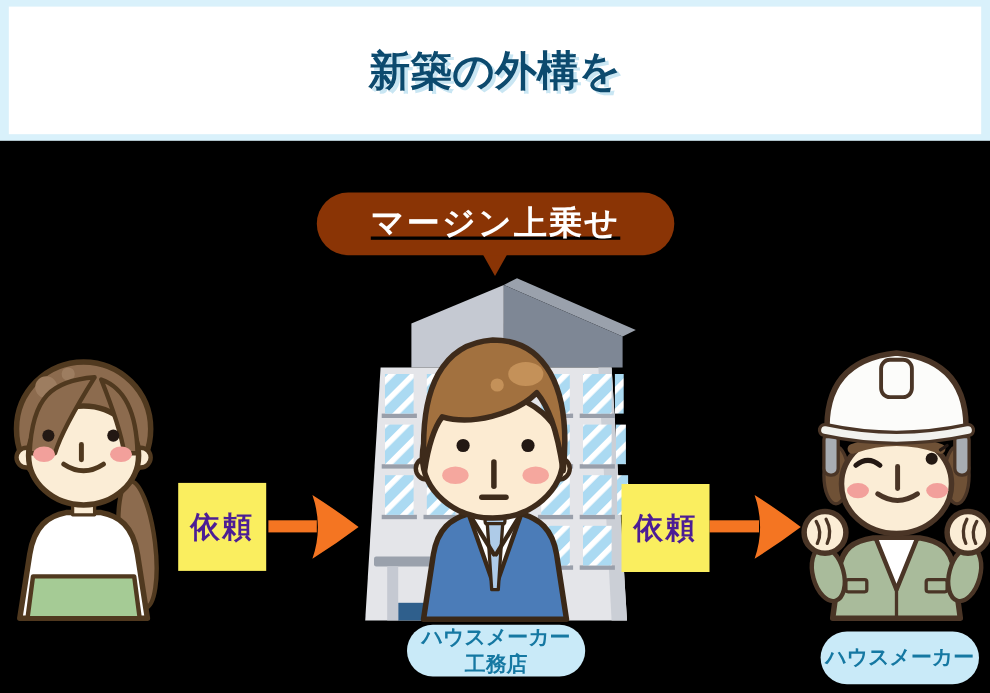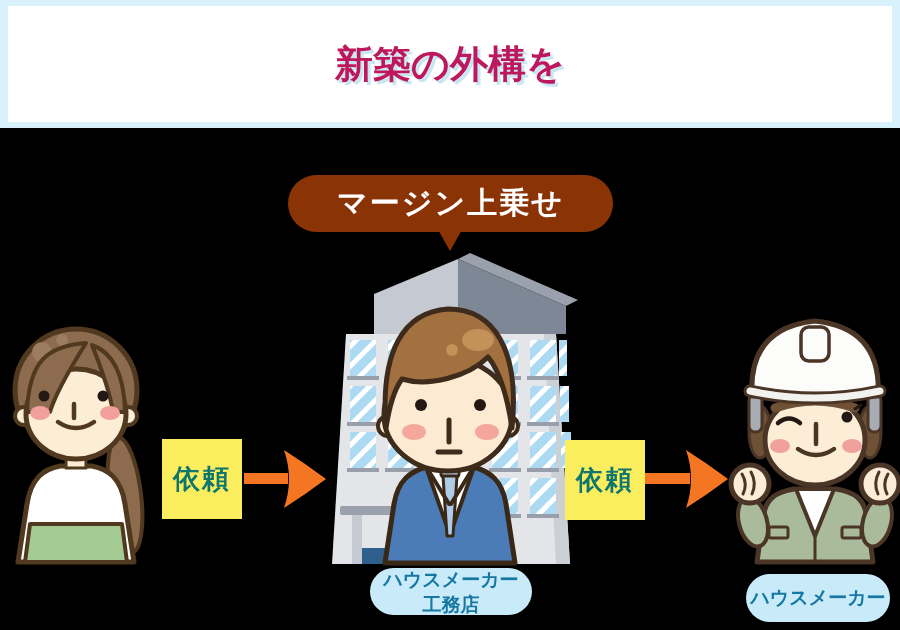--- a/index.html
+++ b/index.html
@@ -7,38 +7,38 @@
     position:relative;width:900px;height:630px;background:#000;overflow:hidden;
     font-family:"DejaVu Sans","Liberation Sans",sans-serif;
   }
   
   .header-band{position:absolute;top:0;left:0;width:900px;height:128px;background:#D9F1FB;}
   .header-card{
     position:absolute;top:6px;left:8px;right:8px;bottom:6px;background:#FFFFFF;
     display:flex;flex-direction:column;justify-content:center;align-items:center;
   }
   .title-line{
-    font-size:38px;font-weight:bold;color:#be185d;line-height:1.16;
+    font-size:38px;font-weight:bold;color:#0c4a6e;line-height:1.16;
     text-shadow:3px 3px 0 #C9E6F3;white-space:nowrap;
   }
   
   .scene{position:absolute;top:0;left:0;width:900px;height:630px;}
   
   .bubble{
     position:absolute;left:288px;top:175px;width:325px;height:57px;
     background:#8A3405;border-radius:29px;
-    display:flex;align-items:center;justify-content:center;
+    display:flex;align-items:center;justify-content:center;text-decoration:underline;
   }
   .bubble span{color:#FFFFFF;font-size:30px;font-weight:bold;letter-spacing:2px;white-space:nowrap;}
   
   .request-box{
     position:absolute;width:80px;height:80px;background:#FAEE5F;
     display:flex;align-items:center;justify-content:center;
   }
-  .request-box span{color:#0f766e;font-size:27px;font-weight:bold;letter-spacing:2px;}
+  .request-box span{color:#4c1d95;font-size:27px;font-weight:bold;letter-spacing:2px;}
   #req1{left:162px;top:439px;}
   #req2{left:565px;top:440px;}
   
   .pill{
     position:absolute;background:#C9EAF8;border-radius:30px;
     display:flex;flex-direction:column;align-items:center;justify-content:center;
     color:#1578A2;font-weight:bold;text-align:center;
   }
   .pill span{white-space:nowrap;}
   #pill-client{left:2px;top:574px;width:150px;height:48px;font-size:19px;}

